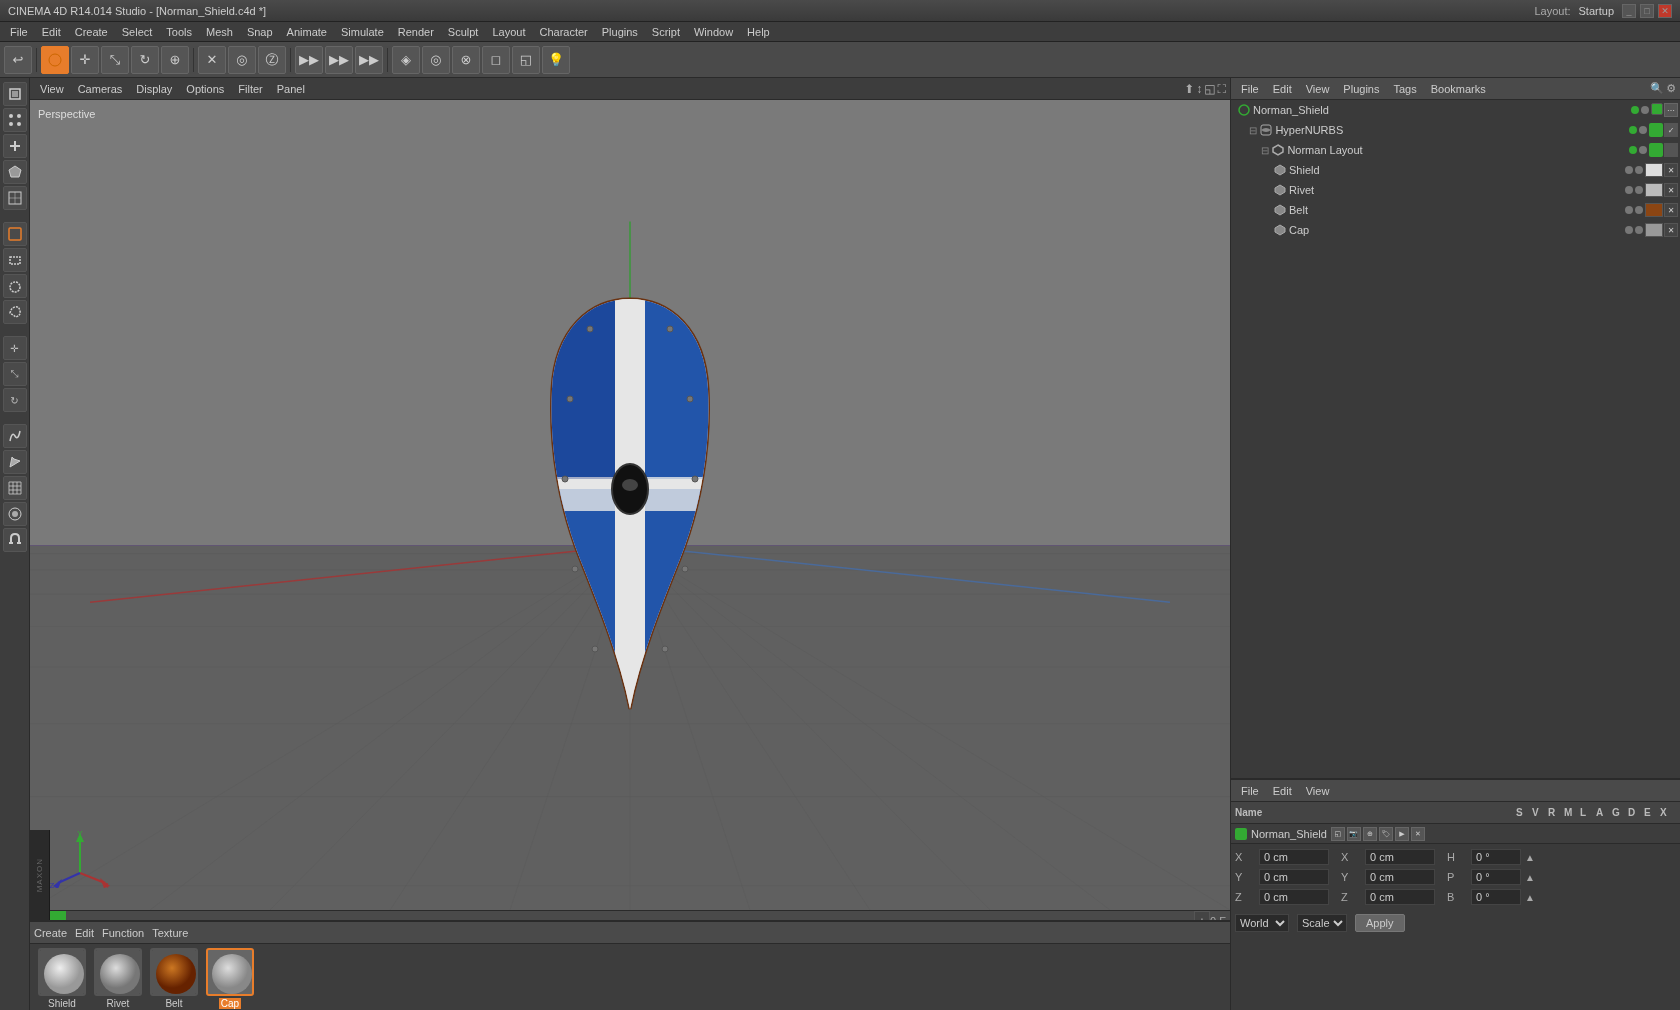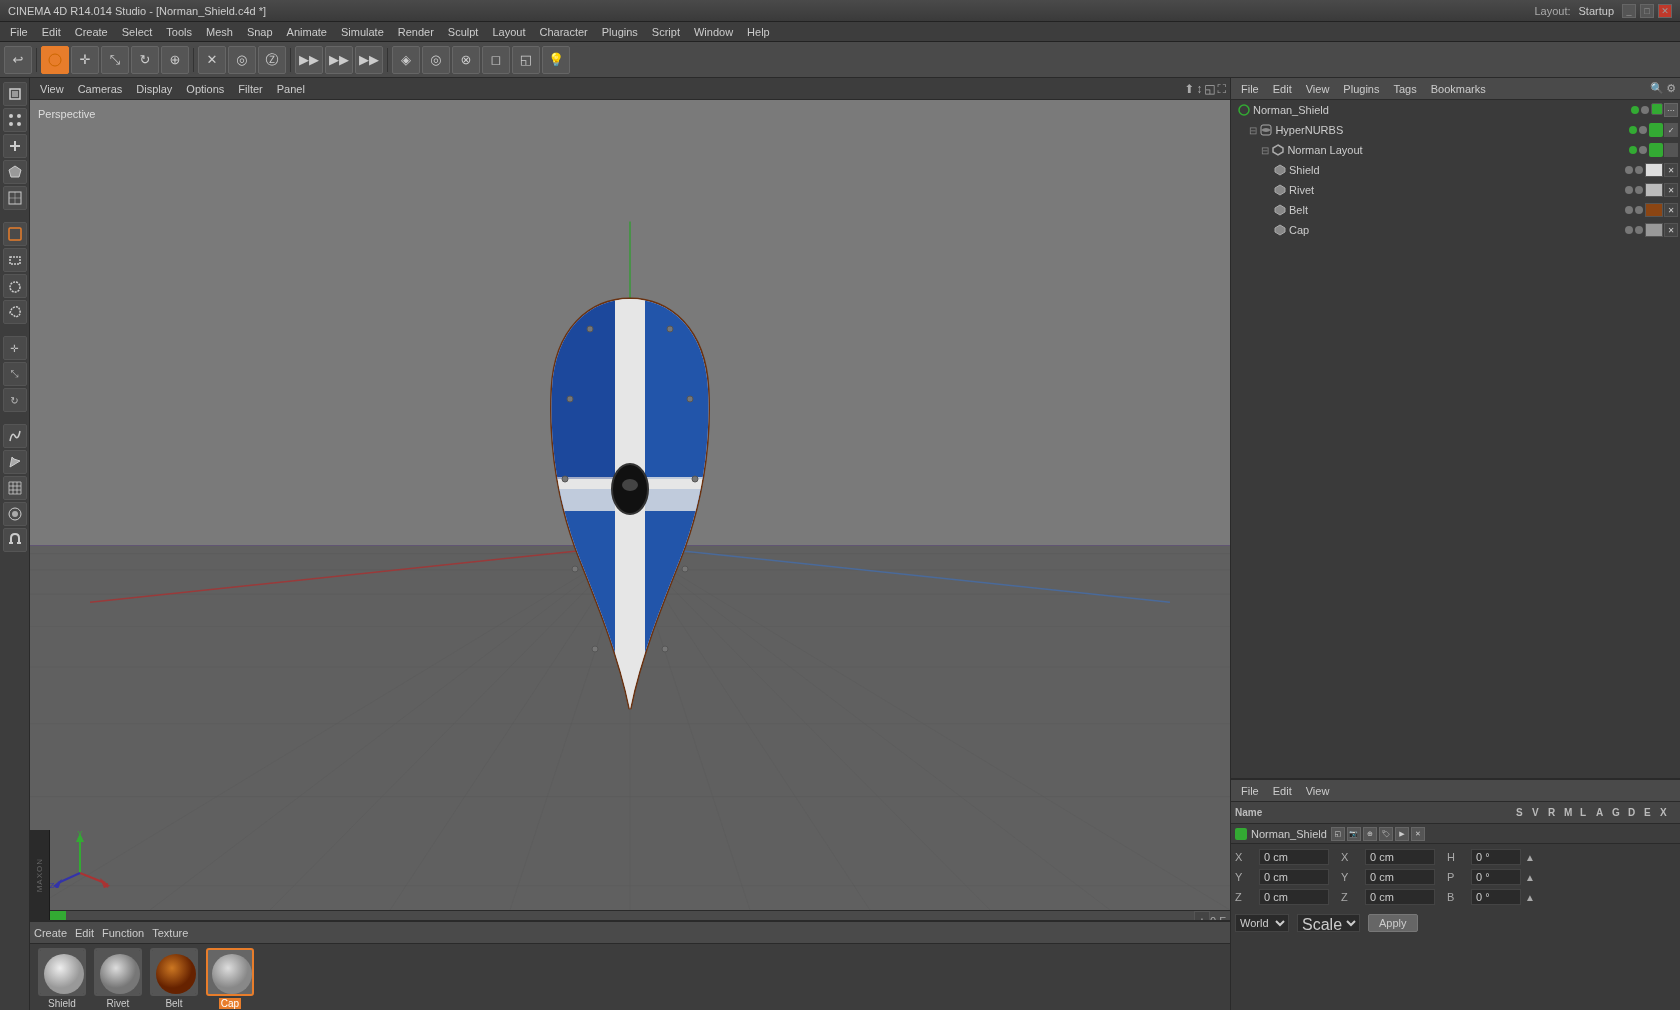--- a/index.html
+++ b/index.html
@@ -363,21 +363,21 @@
       background: #2a2a2a;
       border: 1px solid #444;
       color: #ccc;
       font-size: 11px;
       height: 18px;
     }
     #scale-dropdown {
       background: #2a2a2a;
       border: 1px solid #444;
       color: #ccc;
-      font-size: 16px;
+      font-size: 11px;
       height: 18px;
     }
 
     
     #maxon-brand {
       position: absolute;
       left: 30px;
       bottom: 90px;
       width: 20px;
       height: 90px;

